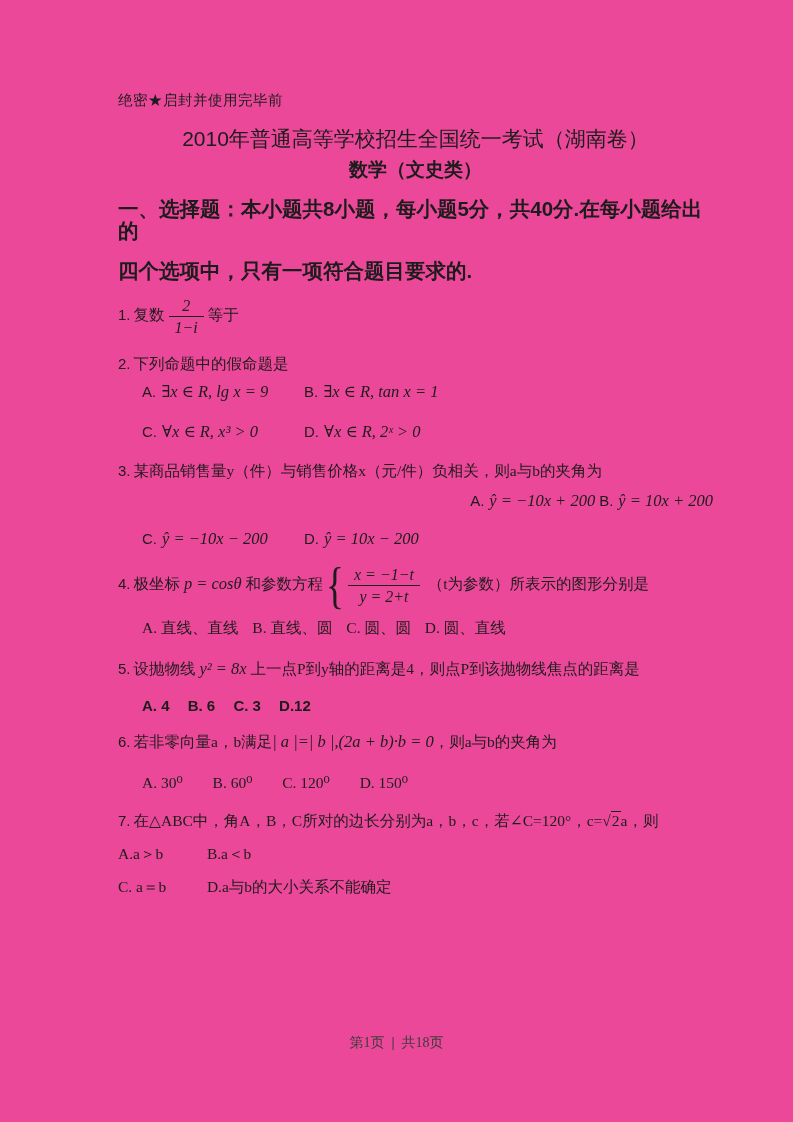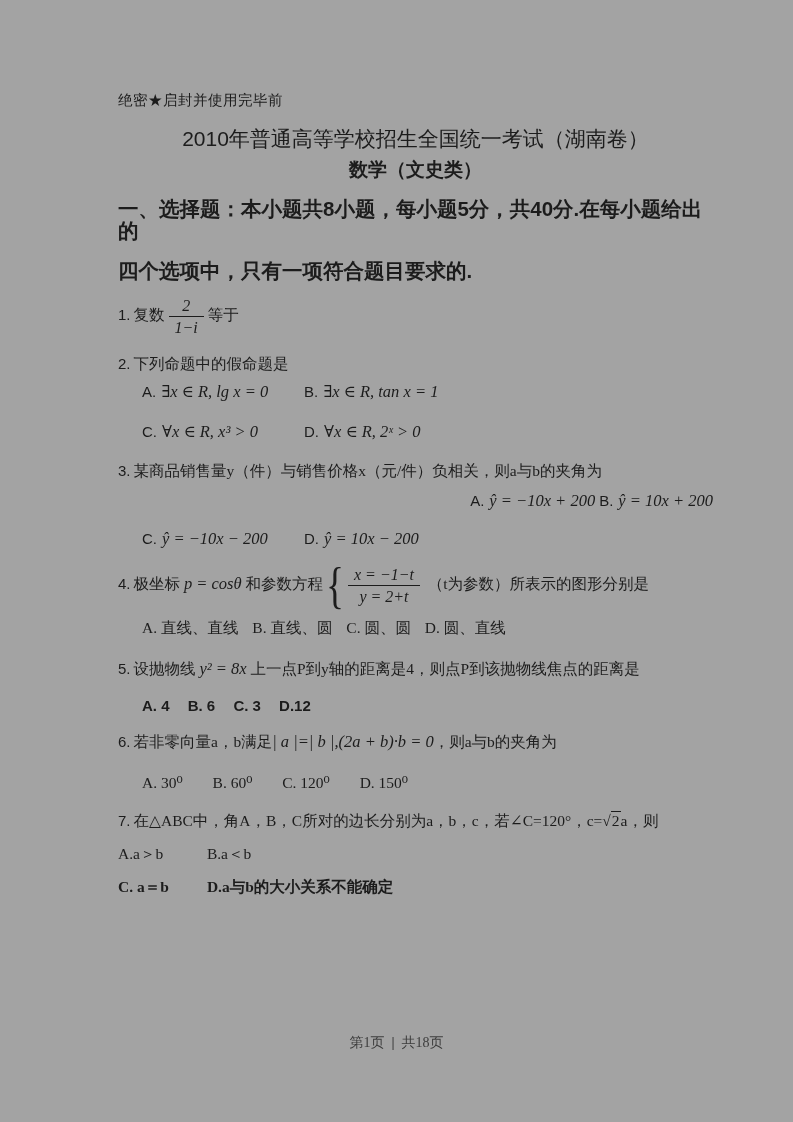--- a/index.html
+++ b/index.html
@@ -1,20 +1,20 @@
 <!DOCTYPE html>
 <html><head>
 <meta charset="utf-8">
 <style>
   html, body { margin: 0; padding: 0; background: #ffffff; }
   .page {
     position: relative;
     width: 793px;
     height: 1122px;
-    background: #a3a3a3;
+    background: #ec4899;
     color: #1c1c1c;
     font-family: "Liberation Serif", "DejaVu Serif", serif;
     overflow: hidden;
   }
   .content { padding: 92px 80px 0 118px; }
 
   .confidential {
     font-size: 14.5px;
     line-height: 16px;
     letter-spacing: 0.5px;
@@ -120,21 +120,21 @@
   .m-q3row1 { margin-top: 10px; text-align: right; }
   .m-q3row2 { margin-top: 18px; }
   .m-q4stem { margin-top: 14px; }
   .m-q4opts { margin-top: 10px; }
   .m-q5stem { margin-top: 20px; }
   .m-q5opts { margin-top: 17px; }
   .m-q6stem { margin-top: 15px; }
   .m-q6opts { margin-top: 21px; }
   .m-q7stem { margin-top: 17px; }
   .m-q7row1 { margin-top: 13px; }
-  .m-q7row2 { margin-top: 13px; font-weight: bold; }
+  .m-q7row2 { margin-top: 13px; }
 
   .footer {
     position: absolute;
     left: 0; right: 0;
     top: 1034px;
     text-align: center;
     font-size: 14px;
     color: #3c3c3c;
   }
   .fsep { font-weight: 700; margin: 0 7px; }
@@ -154,21 +154,21 @@
     <div class="sec sec2">四个选项中，只有一项符合题目要求的.</div>
 
     <div class="stem m-q1stem">
       <span class="qnum">1.</span><span class="ctext">复数</span><span class="frac"><span class="fnum">2</span><span class="fden">1−i</span></span><span class="ctext">等于</span>
     </div>
 
     <div class="stem m-q2stem">
       <span class="qnum">2.</span><span class="ctext">下列命题中的假命题是</span>
     </div>
     <div class="opts ind m-q2row1">
-      <span class="optcell colW160"><span class="olabel">A.</span><span class="omath">∃x ∈ R, lg x = 0</span></span>
+      <span class="optcell colW160"><span class="olabel">A.</span><span class="omath">∃x ∈ R, lg x = 9</span></span>
       <span class="optcell"><span class="olabel">B.</span><span class="omath">∃x ∈ R, tan x = 1</span></span>
     </div>
     <div class="opts ind m-q2row2">
       <span class="optcell colW160"><span class="olabel">C.</span><span class="omath">∀x ∈ R, x³ &gt; 0</span></span>
       <span class="optcell"><span class="olabel">D.</span><span class="omath">∀x ∈ R, 2ˣ &gt; 0</span></span>
     </div>
 
     <div class="stem m-q3stem">
       <span class="qnum">3.</span><span class="ctext">某商品销售量y（件）与销售价格x（元/件）负相关，则a与b的夹角为</span>
     </div>

